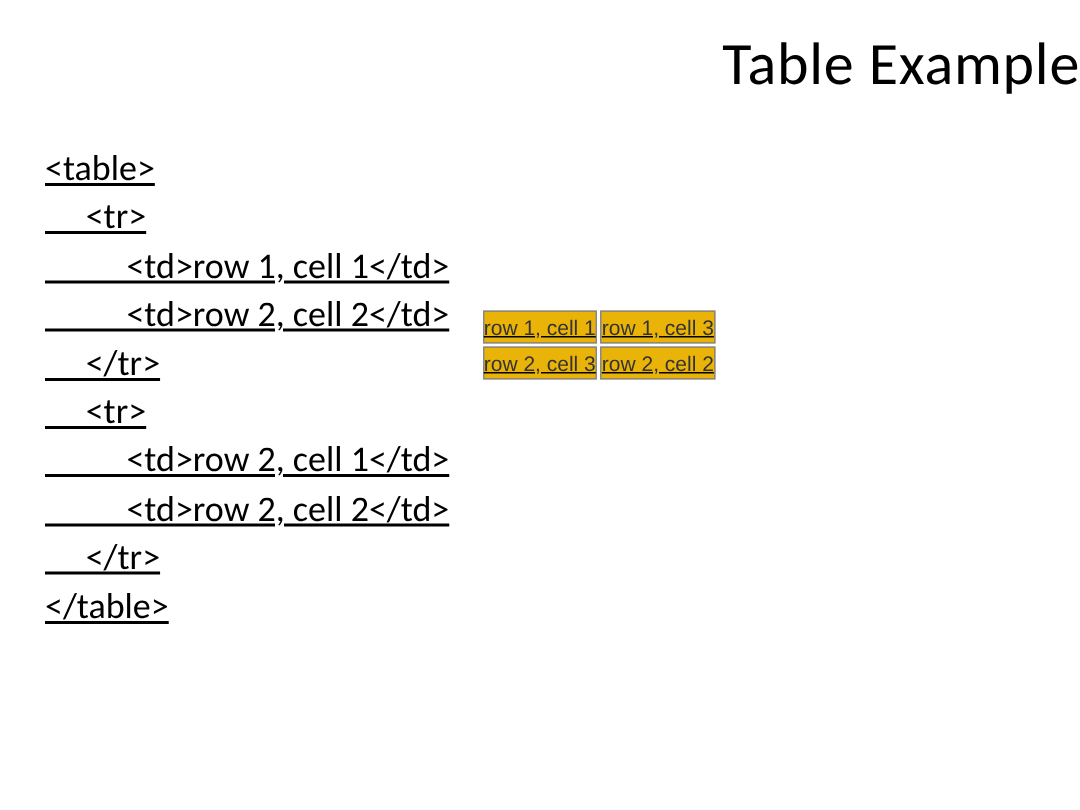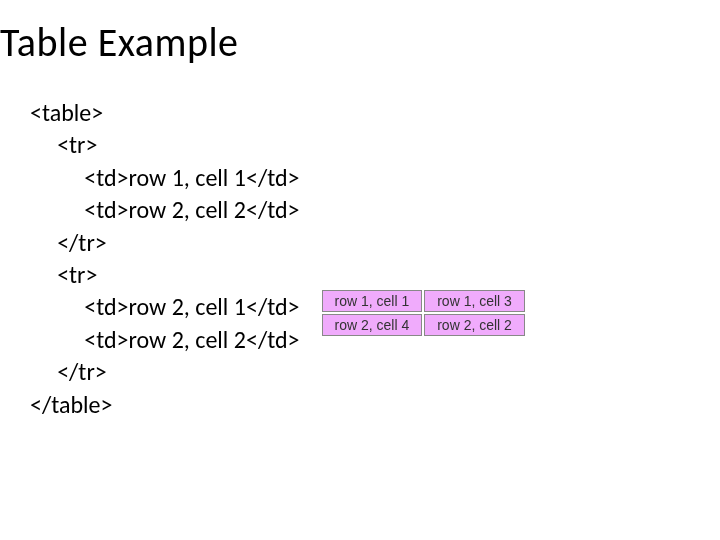--- a/index.html
+++ b/index.html
@@ -12,29 +12,30 @@
     color: #000000;
   }
   .slide {
     width: 720px;
     height: 540px;
     position: relative;
   }
   .title {
     font-size: 40px;
     font-weight: 400;
-    text-align: left;
+    text-align: right;
     padding-top: 18px;
     letter-spacing: 0.5px;
   }
   .content {
     display: flex;
     flex-direction: row;
-    align-items: center;
+    align-items: flex-start;
     margin-top: 30px;
+    text-decoration: underline;
   }
   .code-block {
     font-size: 24px;
     line-height: 1.35;
     font-family: Calibri, "Segoe UI", Arial, sans-serif;
     white-space: pre;
     margin-left: 30px;
     flex: 0 0 auto;
   }
   .render-block {
@@ -43,22 +44,22 @@
   }
   .demo-table {
     border-collapse: separate;
     border-spacing: 2px;
     font-family: Verdana, Arial, sans-serif;
     font-size: 14px;
     color: #333333;
   }
   .demo-table td {
     border: 1px solid #888888;
-    padding: 2px 12px;
-    background: #f0abfc;
+    padding: 2px 0;
+    background: #eab308;
   }
 </style>
 </head>
 <body>
 
 <div class="slide">
 
   <div class="title">Table Example</div>
 
   <div class="content">
@@ -75,21 +76,21 @@
 <span>&lt;/table&gt;</span></div>
 
     <div class="render-block">
       <table class="demo-table">
         <tbody>
             <tr>
           <td>row 1, cell 1</td>
           <td>row 1, cell 3</td>
         </tr>
         <tr>
-          <td>row 2, cell 4</td>
+          <td>row 2, cell 3</td>
           <td>row 2, cell 2</td>
         </tr>
       </tbody>
         </table>
     </div>
 
   </div>
 
 </div>
 

